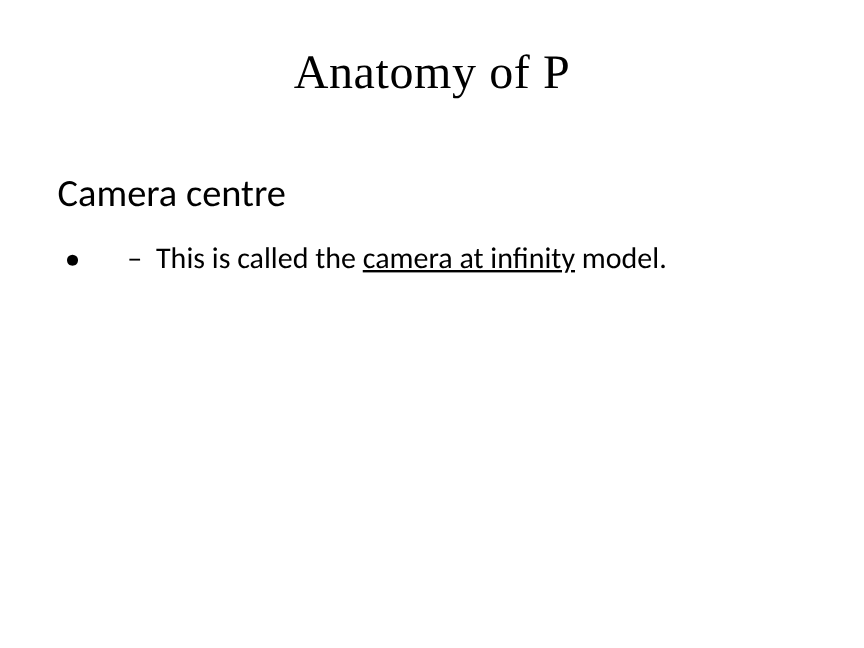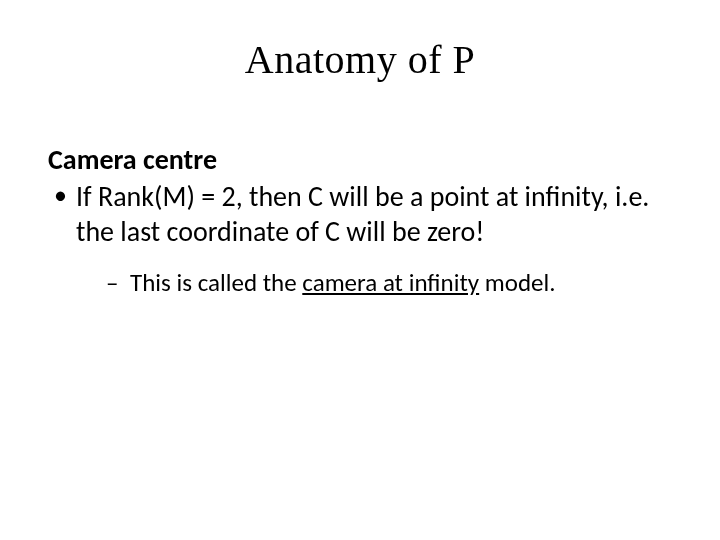--- a/index.html
+++ b/index.html
@@ -16,22 +16,22 @@
     font-weight: 400;
     margin-top: 6px;
     margin-bottom: 60px;
     letter-spacing: 0.5px;
     font-family: Liberation Serif, serif;
   }
   .content {
     padding: 0 8px;
   }
   .section-heading {
-    font-size: 28px;
-    font-weight: 700;
+    font-size: 32px;
+    font-weight: 400;
     line-height: 1.2;
     margin-bottom: 2px;
   }
   ul.bullets {
     list-style: none;
     font-size: 28px;
     line-height: 1.25;
   }
   ul.bullets > li {
     position: relative;
@@ -69,21 +69,20 @@
 <body>
 
 <h1 class="slide-title">Anatomy of P</h1>
 
 <div class="content">
 
   <div class="section-heading">Camera centre</div>
 
   <ul class="bullets">
     <li>
-      <span>If Rank(M) = 2, then C will be a point at infinity, i.e. the last coordinate of C will be zero!</span>
       <ul class="sub">
         <li>
           <span>This is called the </span><span class="under">camera at infinity</span><span> model.</span>
         </li>
       </ul>
     </li>
   </ul>
 
 </div>
 

